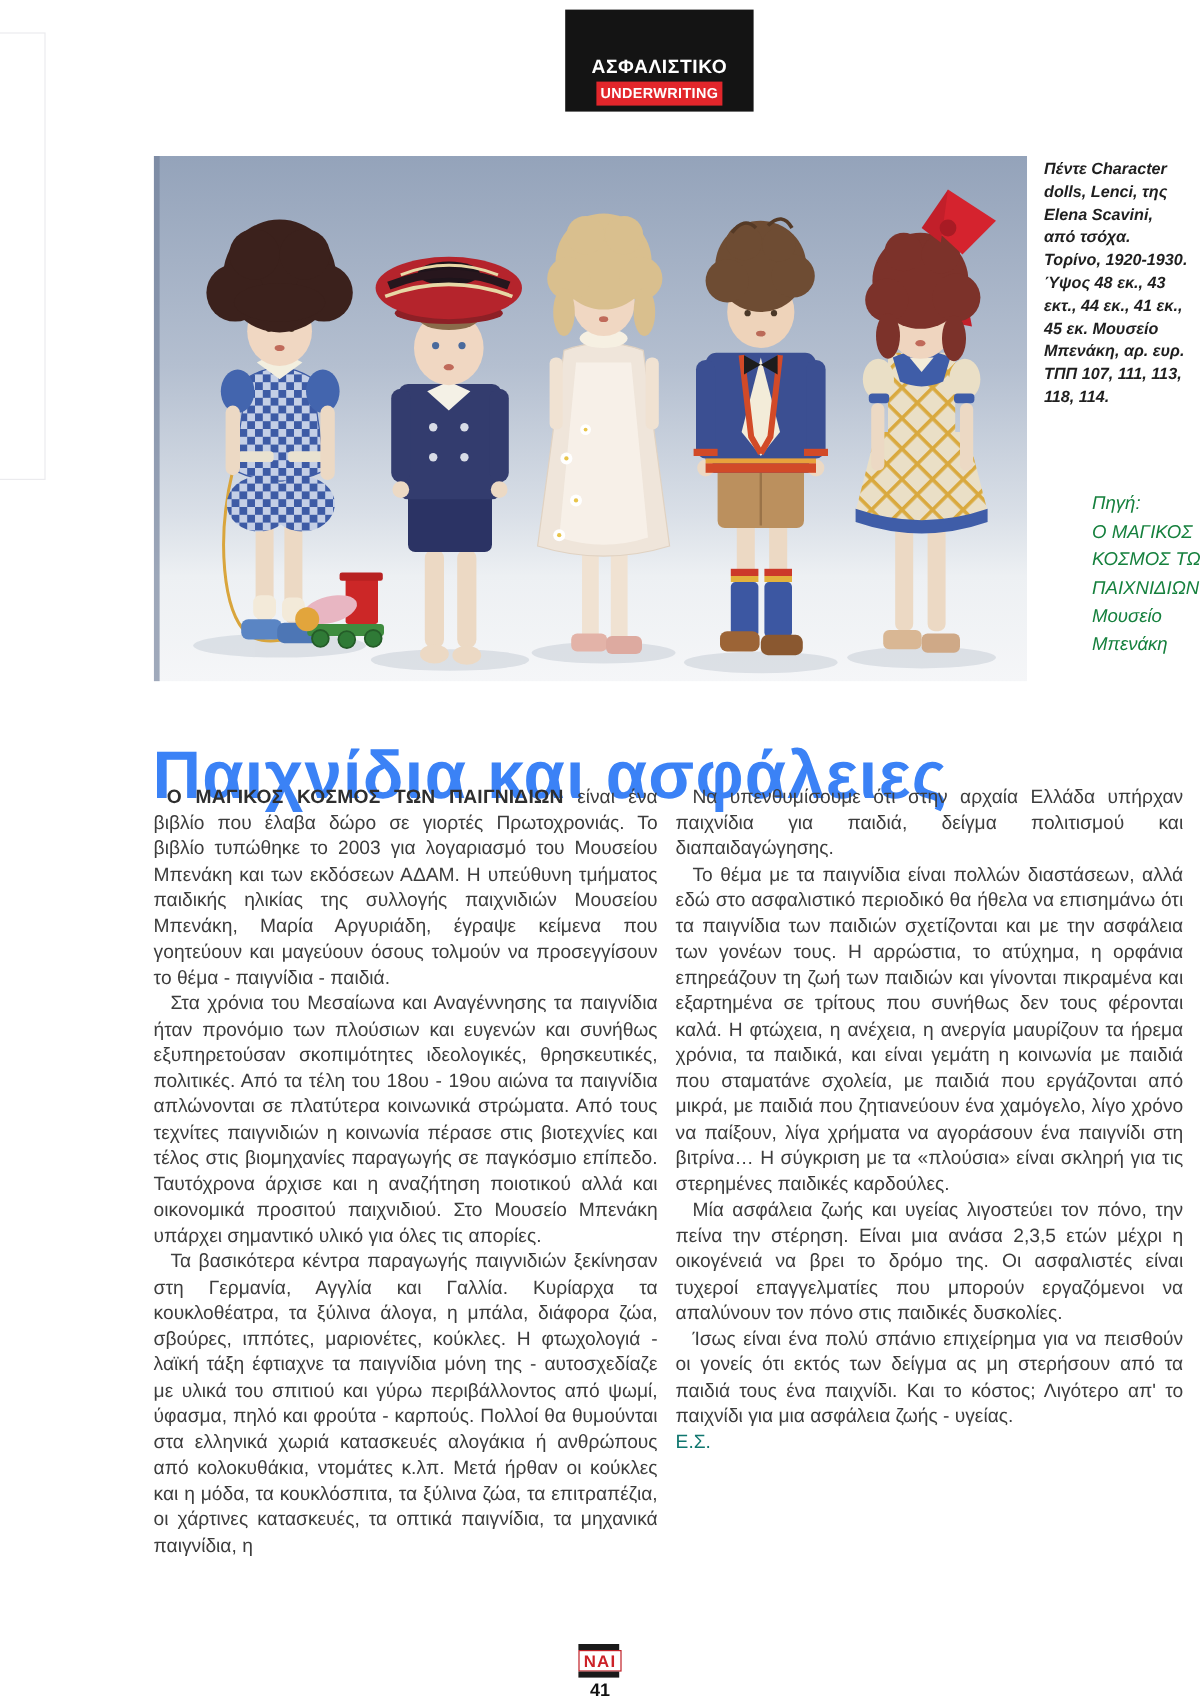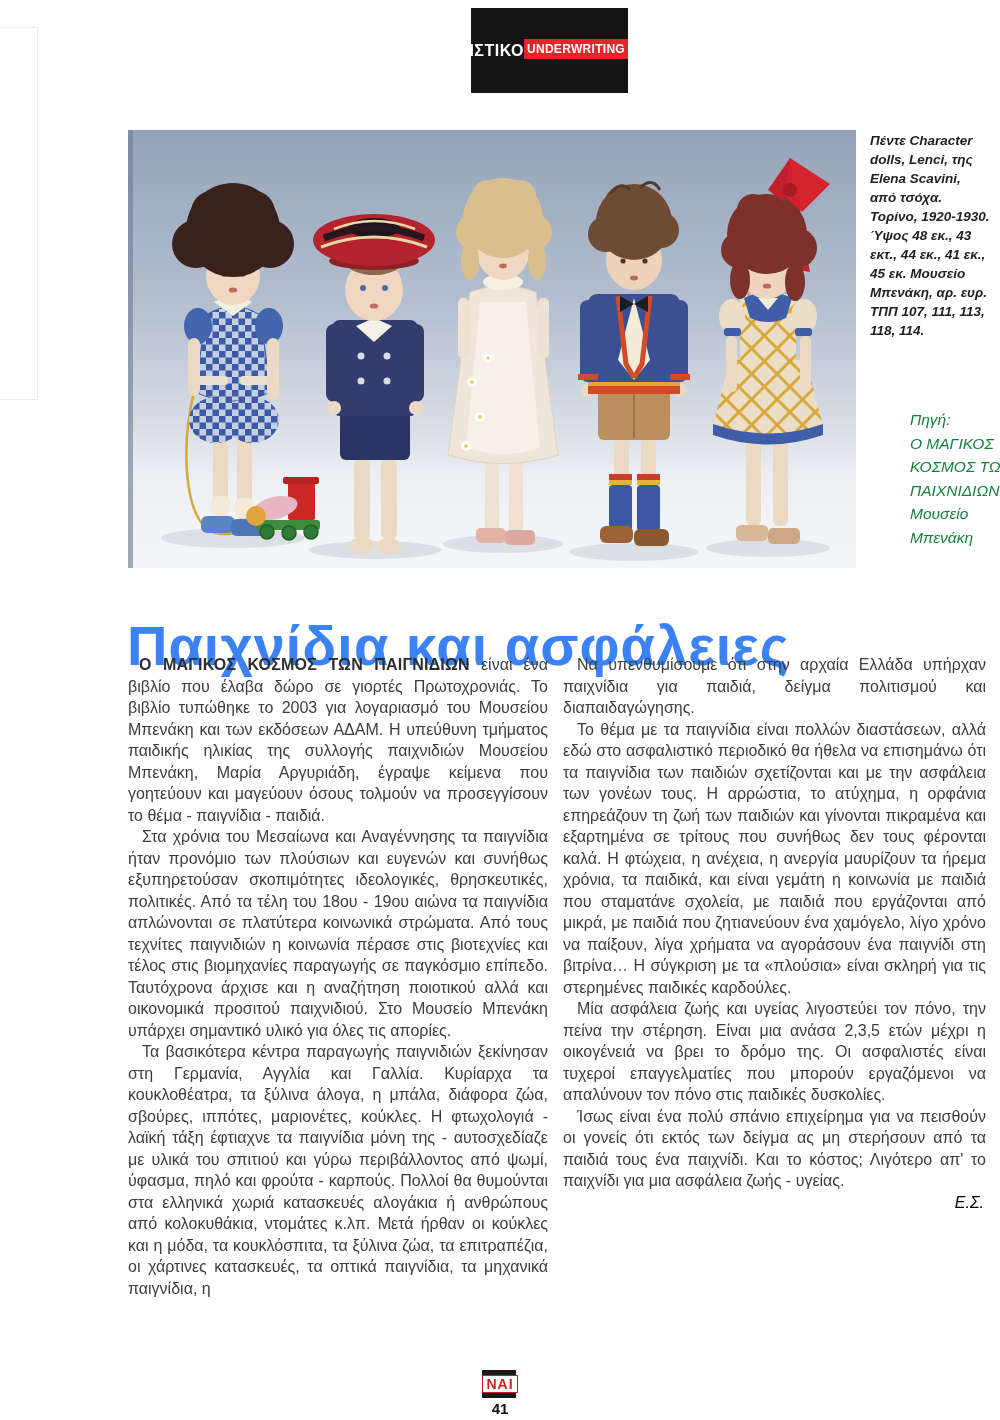--- a/index.html
+++ b/index.html
@@ -3,21 +3,21 @@
 <meta charset="utf-8">
 <style>
   html,body{margin:0;padding:0;background:#ffffff;}
   .page{position:relative;width:1000px;height:1420px;background:#ffffff;overflow:hidden;
         font-family:"Liberation Sans",sans-serif;color:#3d3d3d;}
   
   .crop-mark{position:absolute;left:-1px;top:27px;width:37px;height:371px;
              border:1px solid #ebebee;background:transparent;}
   
   .masthead{position:absolute;left:471px;top:8px;width:157px;height:85px;background:#141414;
-            display:flex;flex-direction:row;justify-content:flex-end;align-items:center;}
+            display:flex;flex-direction:column;justify-content:flex-end;align-items:center;}
   .masthead .l1{color:#ffffff;font-weight:bold;font-size:16px;letter-spacing:.5px;line-height:18px;}
   .masthead .l2{background:#e2262b;color:#ffffff;font-weight:bold;font-size:12px;line-height:18px;
                 padding:1px 3px;margin:2px 0 5px 0;letter-spacing:.3px;}
   
   .photo{position:absolute;left:128px;top:130px;width:728px;height:438px;overflow:hidden;}
   .photo svg{display:block;width:100%;height:100%;}
   
   .caption{position:absolute;left:870px;top:131px;width:120px;
            font-weight:bold;font-style:italic;font-size:13.5px;line-height:19px;color:#1f1f1f;}
   .source{position:absolute;left:910px;top:408px;width:122px;
@@ -26,21 +26,21 @@
   .title{position:absolute;left:127px;top:578px;width:760px;
          font-family:Liberation Sans, sans-serif;font-weight:bold;font-size:56px;line-height:60px;
          color:#3b82f6;letter-spacing:1px;white-space:nowrap;}
   
   .col{position:absolute;top:654px;font-size:16px;line-height:21.5px;text-align:justify;color:#3d3d3d;}
   .col-left{left:128px;width:420px;}
   .col-right{left:563px;width:423px;}
   .col p{margin:0;}
   .col p.ind{text-indent:14px;}
   .lead{font-weight:bold;color:#2e2e2e;letter-spacing:.2px;margin-left:11px;}
-  .signature{text-align:right;margin-top:5px;padding-right:2px;color:#000000;font-style:italic;}
+  .signature{margin-top:5px;padding-right:2px;color:#0f766e;}
   
   .footer{position:absolute;left:0;top:1370px;width:1000px;display:flex;flex-direction:column;align-items:center;}
   .logo{display:flex;flex-direction:column;align-items:flex-start;border-radius:13px;}
   .logo .bar{width:34px;height:5px;background:#1a1a1a;}
   .logo .nai{border:1px solid #c02127;background:#ffffff;color:#cc2127;font-weight:bold;
              font-size:14px;line-height:16px;padding:0 3px;letter-spacing:1px;}
   .pageno{font-weight:bold;font-size:15px;color:#111111;margin-top:2px;}
 </style>
 </head>
 <body>

